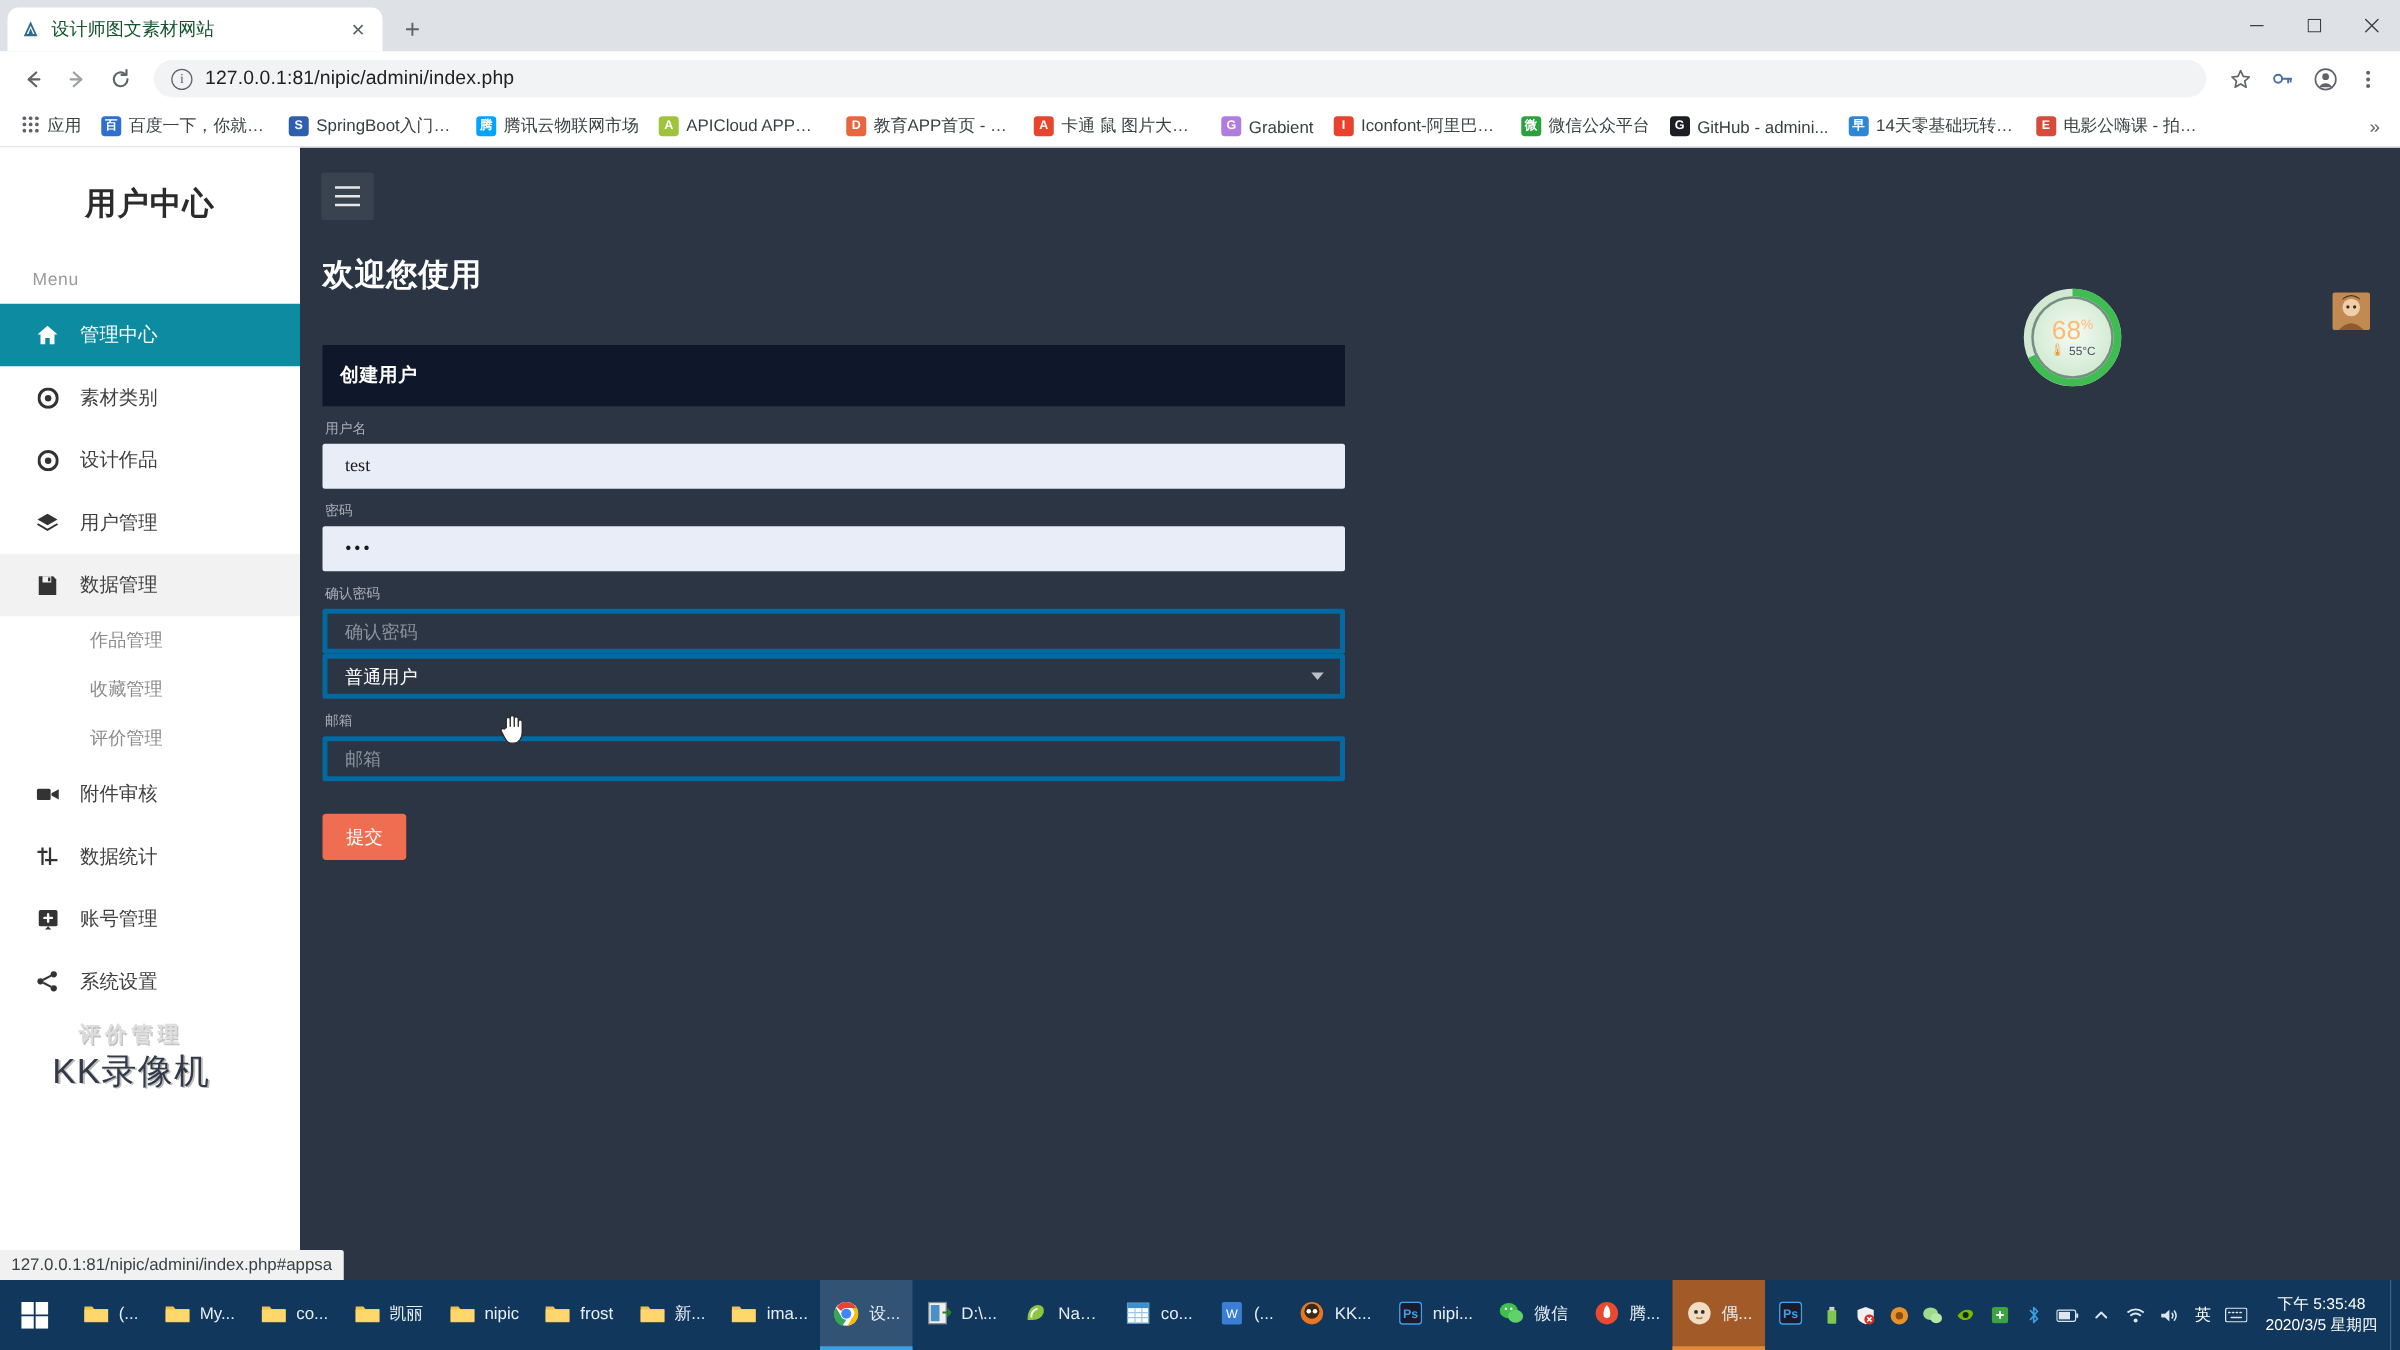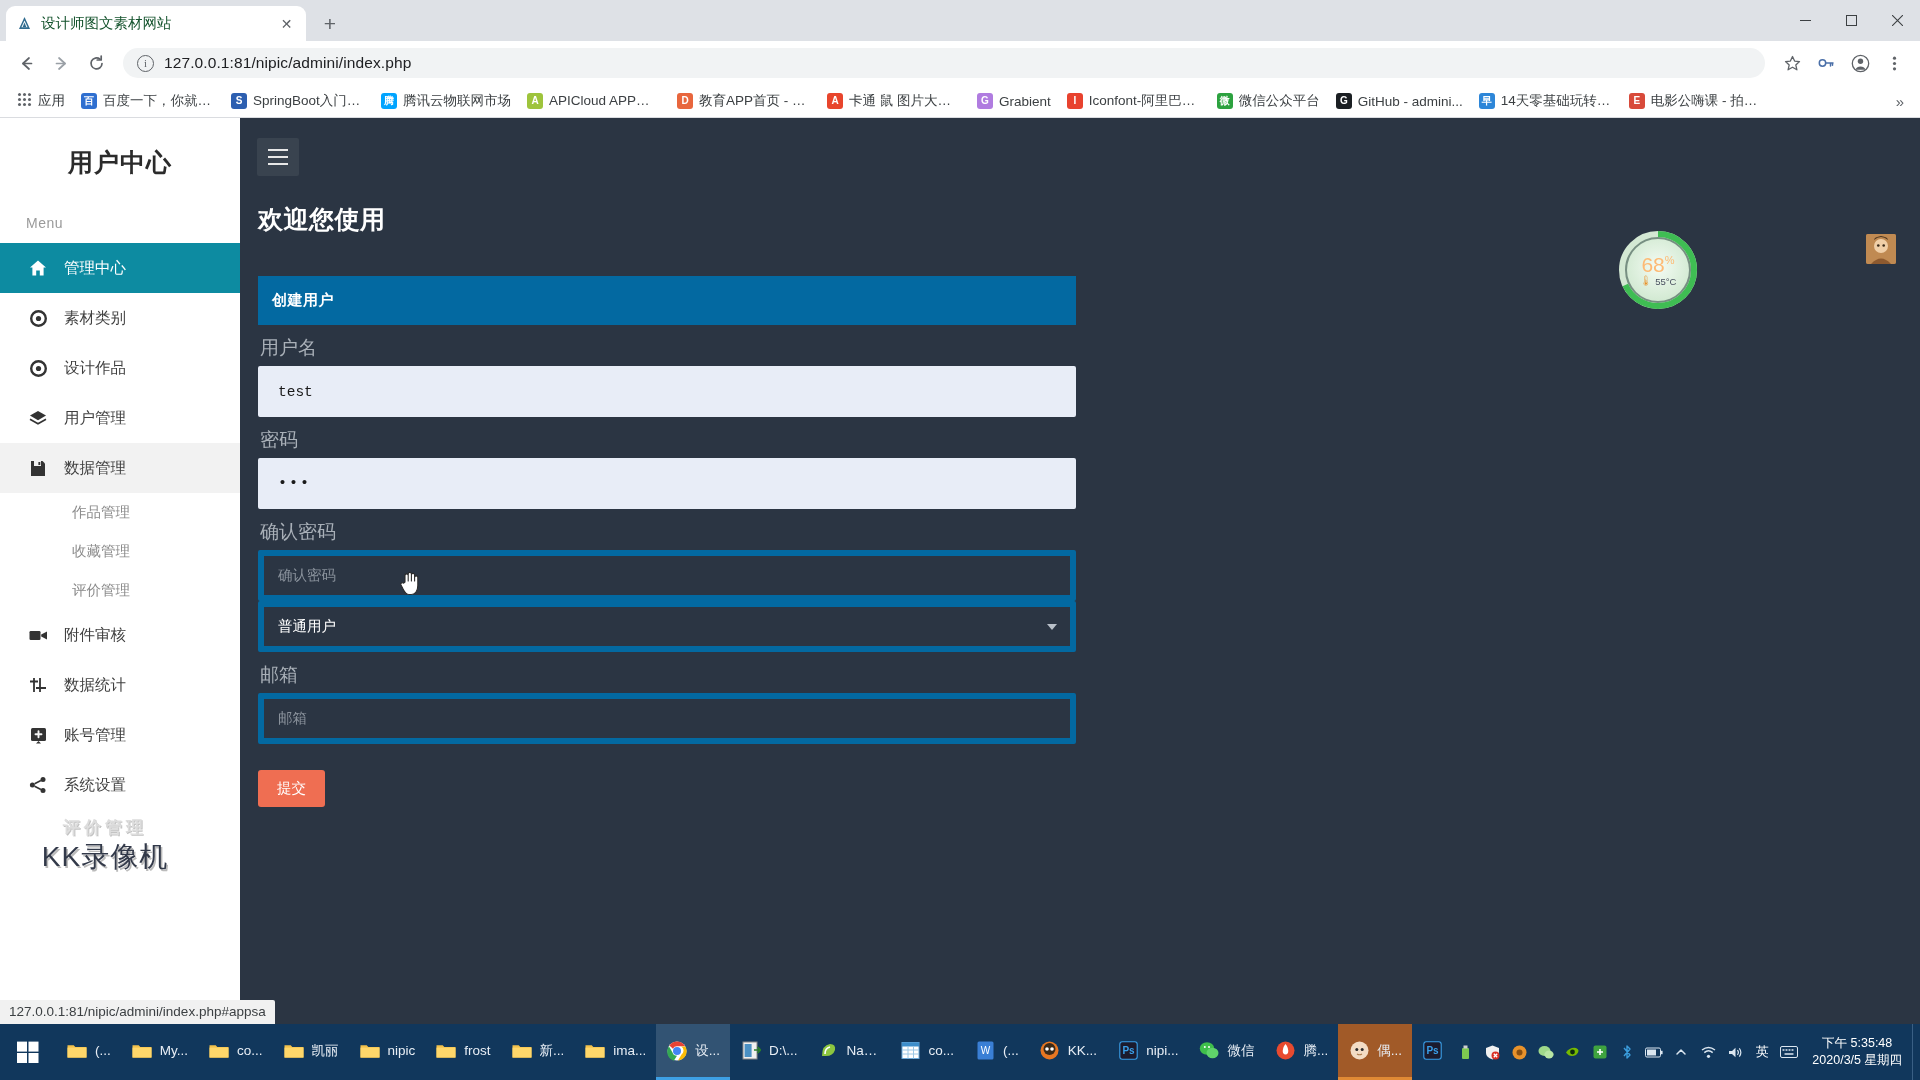--- a/index.html
+++ b/index.html
@@ -142,29 +142,29 @@
     display:flex; flex-direction:column; align-items:center;
     justify-content:center; gap:5px; border-radius:2px;
   }
   .hamburger i { display:block; width:20px; height:2px; background:#e7e7e7; }
   .welcome {
     color:#fff; font-size:25px; font-weight:bold; margin:27px 0 0 18px;
     letter-spacing:0.5px;
   }
   .form-wrap { margin:40px 0 0 18px; width:818px; }
   .panel-head {
-    background:#0369a1; color:#fff; font-size:15px; font-weight:bold;
+    background:#0f172a; color:#fff; font-size:15px; font-weight:bold;
     padding:15px 14px; letter-spacing:0.5px;
   }
-  .fld-label { color:#a9b0b8; font-size:19px; margin:10px 0 5px 2px; }
+  .fld-label { color:#a9b0b8; font-size:11px; margin:10px 0 5px 2px; }
   .fld {
-    width:100%; height:51px; border:6px solid #0369a1; border-radius:2px;
+    width:100%; height:36px; border:4px solid #0369a1; border-radius:2px;
     background:transparent; color:#dfe3e8; font-size:14.5px;
     padding:0 14px; display:flex; align-items:center;
-    font-family:Liberation Mono, monospace;
+    font-family:Liberation Serif, serif;
   }
   .fld.filled { background:#e8edf7; color:#1a1a1a; border-color:#e8edf7; }
   .fld.placeholder { color:#8a929c; }
   .fld.select { position:relative; color:#ffffff; padding-right:34px; }
   .caret {
     position:absolute; right:13px; top:50%; transform:translateY(-50%);
     width:0; height:0; border-left:5px solid transparent;
     border-right:5px solid transparent; border-top:6px solid #b9c0c9;
   }
   .dots { letter-spacing:2px; font-size:15px; color:#222; }

